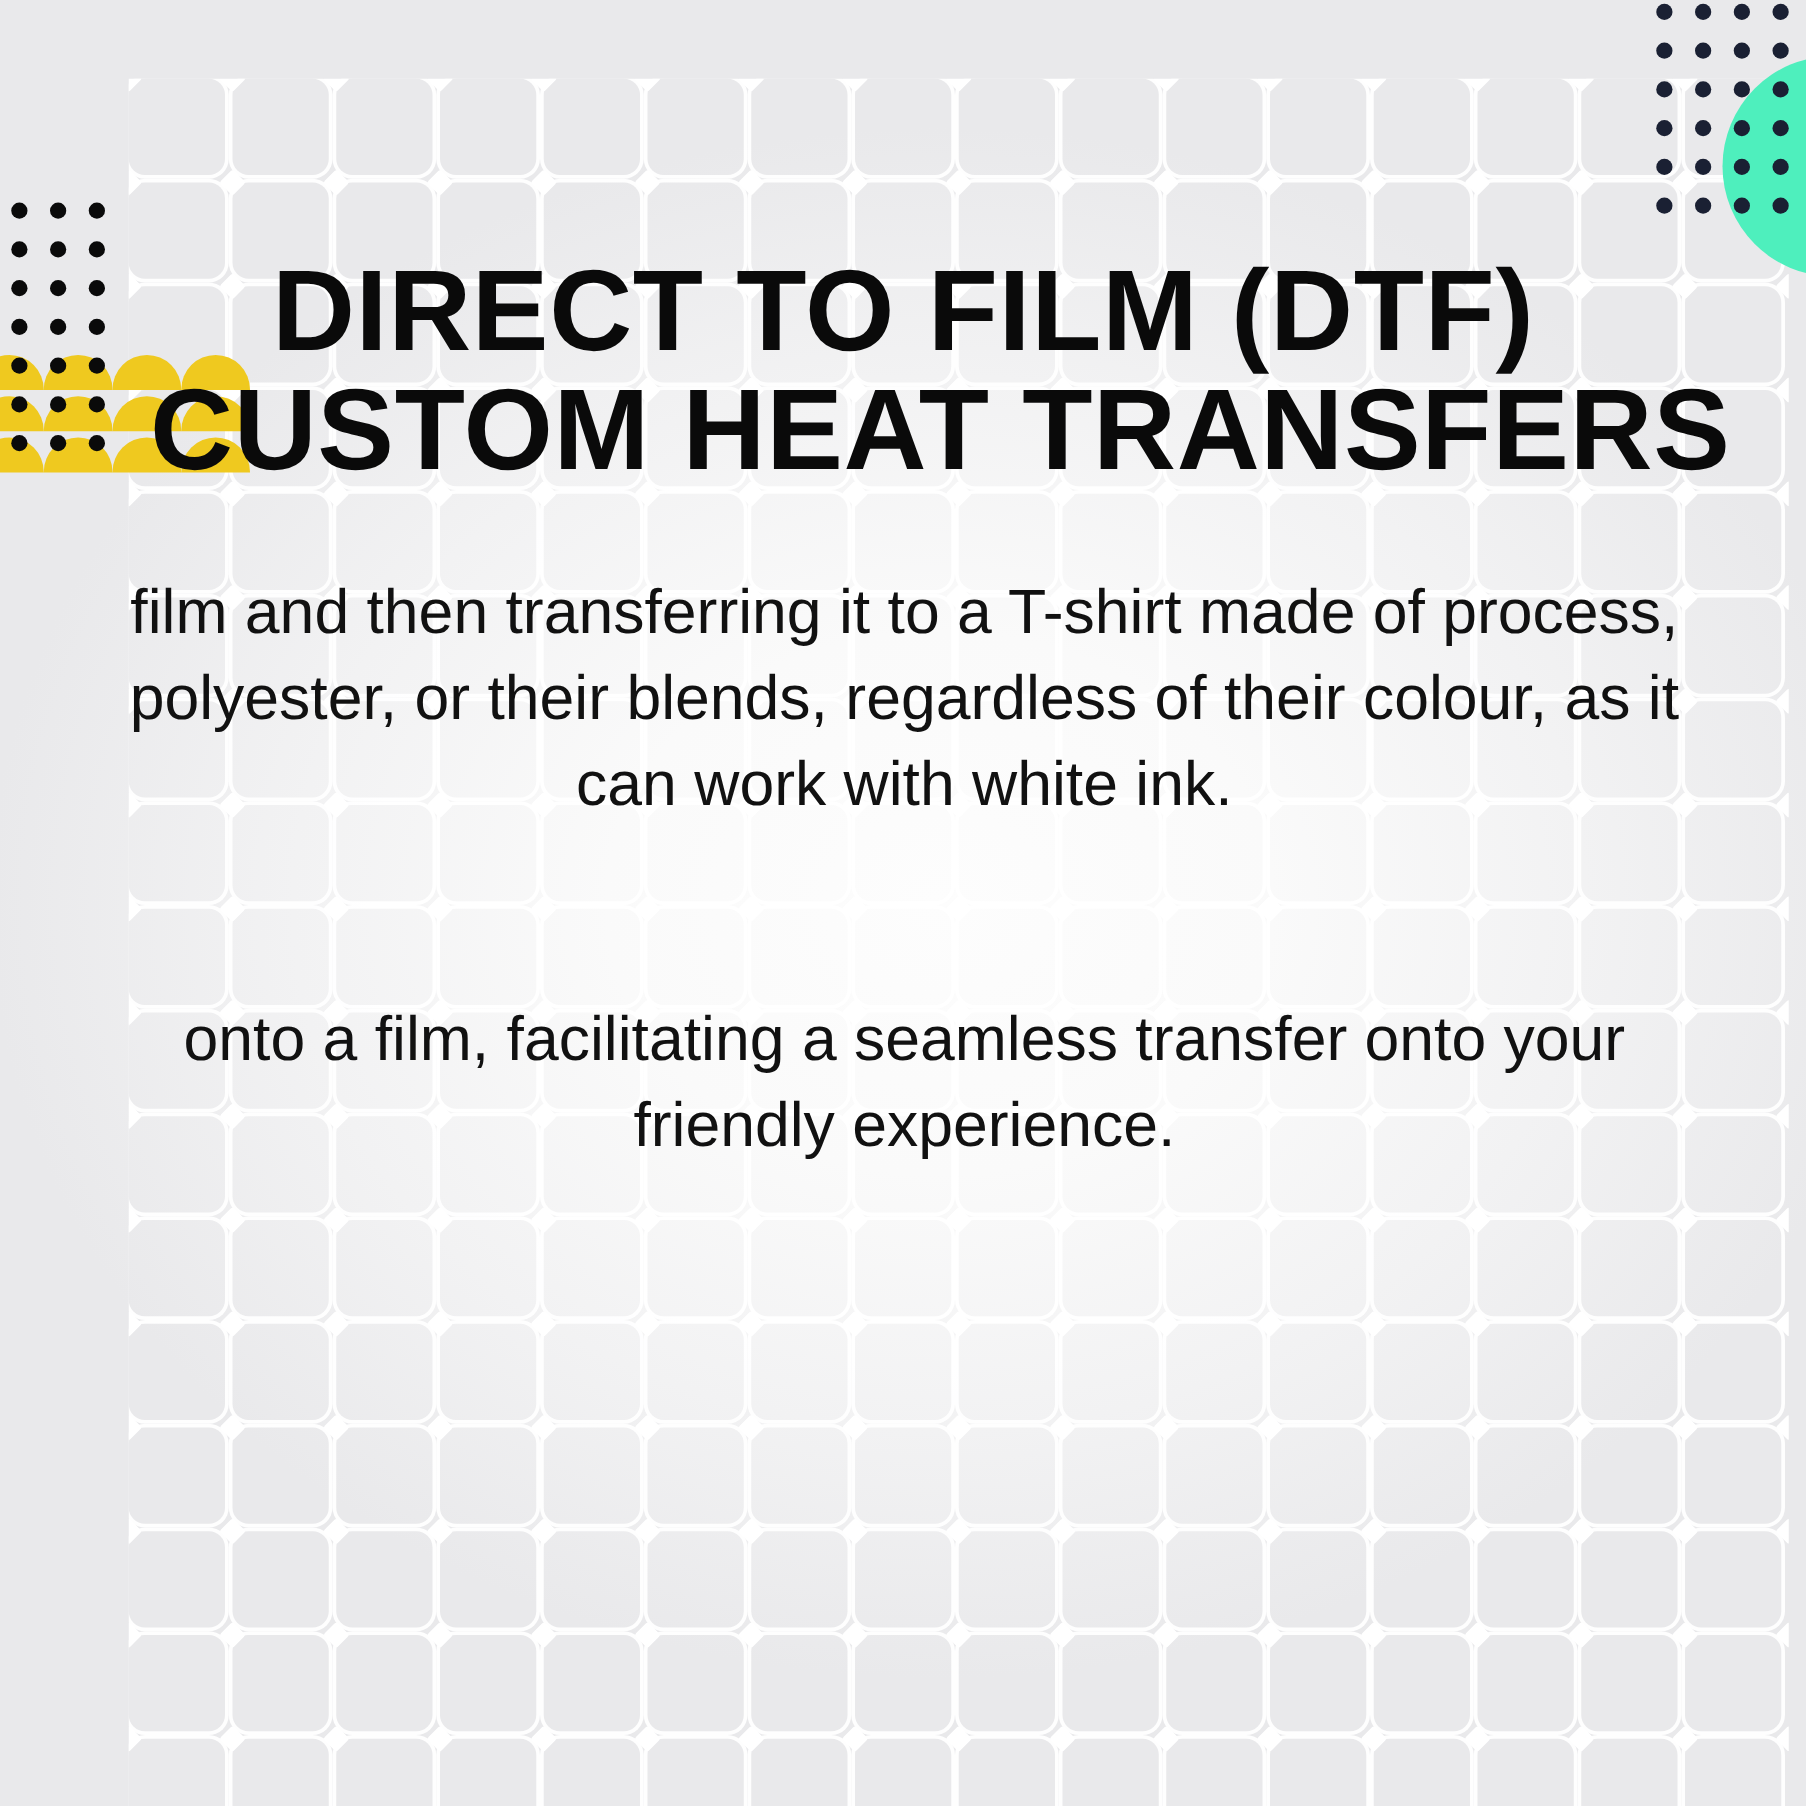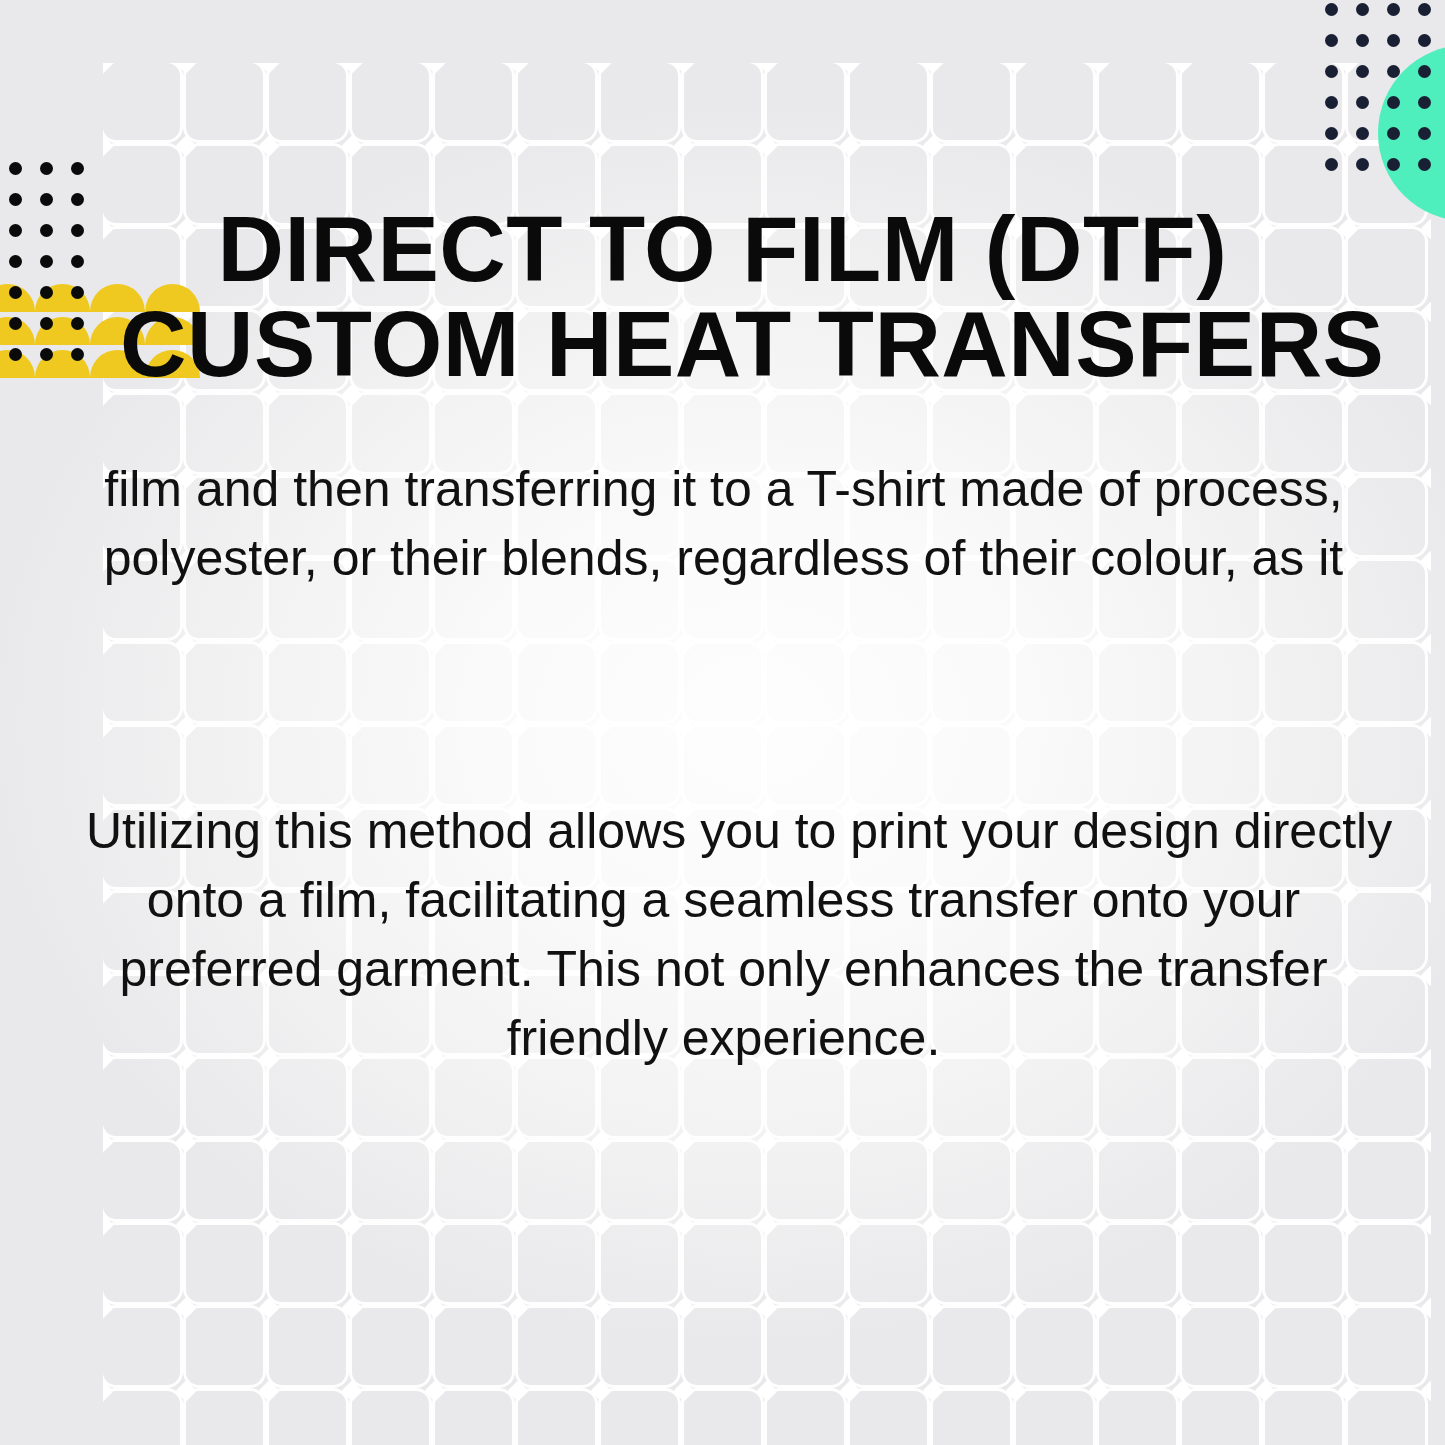--- a/index.html
+++ b/index.html
@@ -743,23 +743,22 @@
   <div id="content">
 
     <h1 id="title">
       <span class="tline">DIRECT TO FILM (DTF)</span>
       <span class="tline">CUSTOM HEAT TRANSFERS</span>
     </h1>
 
     <div class="para" id="para1">
       <span class="pline">film and then transferring it to a T-shirt made of process,</span>
       <span class="pline">polyester, or their blends, regardless of their colour, as it</span>
+      <span class="pline">can work with white ink.</span>
     </div>
 
     <div class="para" id="para2">
-      <span class="pline">Utilizing this method allows you to print your design directly</span>
       <span class="pline">onto a film, facilitating a seamless transfer onto your</span>
-      <span class="pline">preferred garment. This not only enhances the transfer</span>
       <span class="pline">friendly experience.</span>
     </div>
 
   </div>
 </div>
 
 </body></html>

